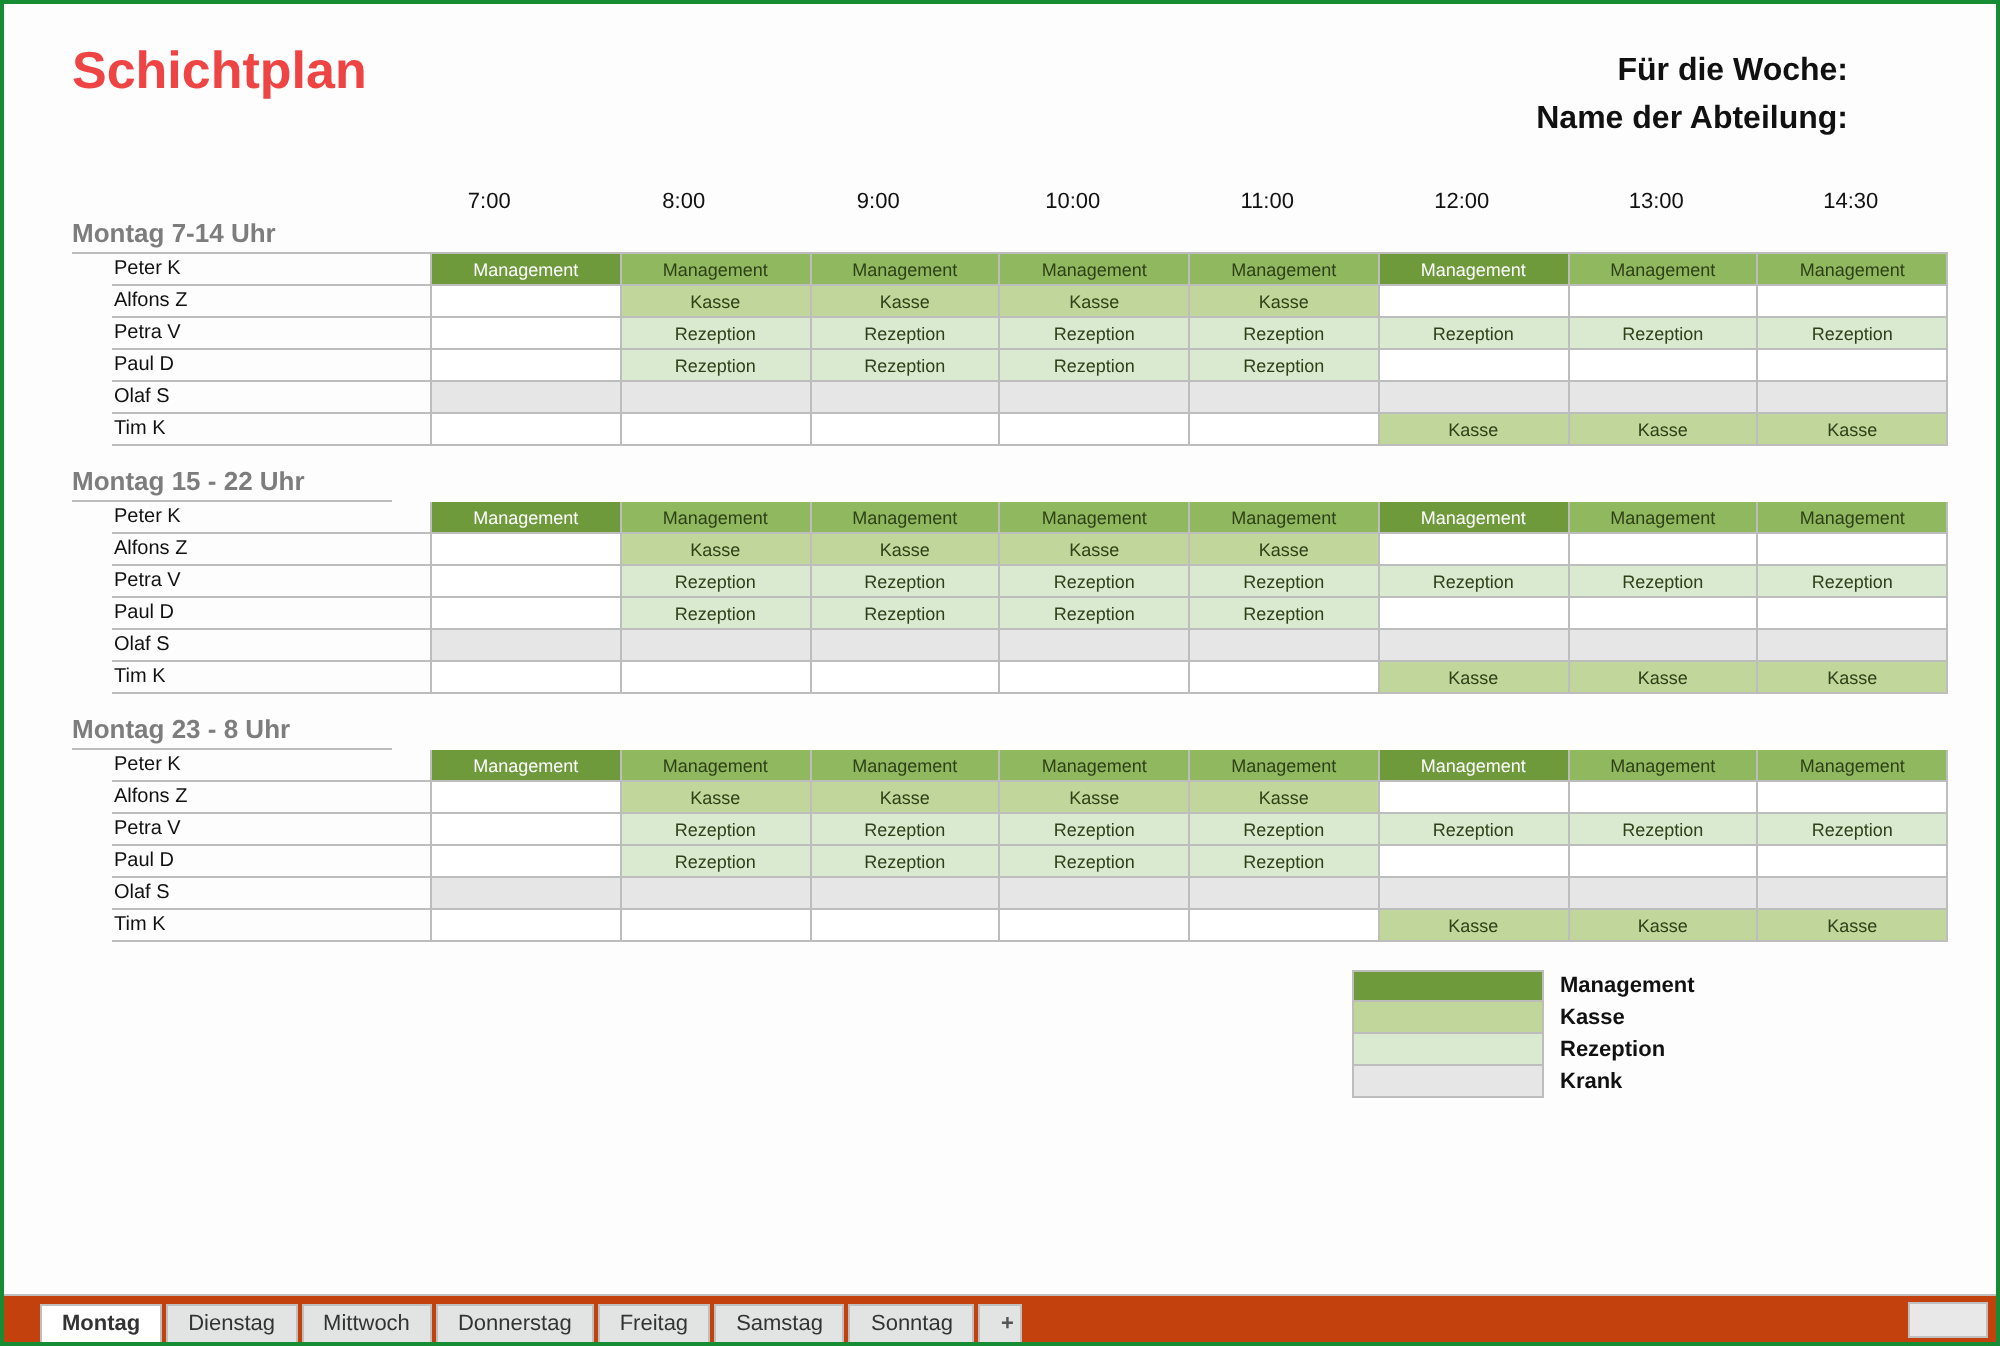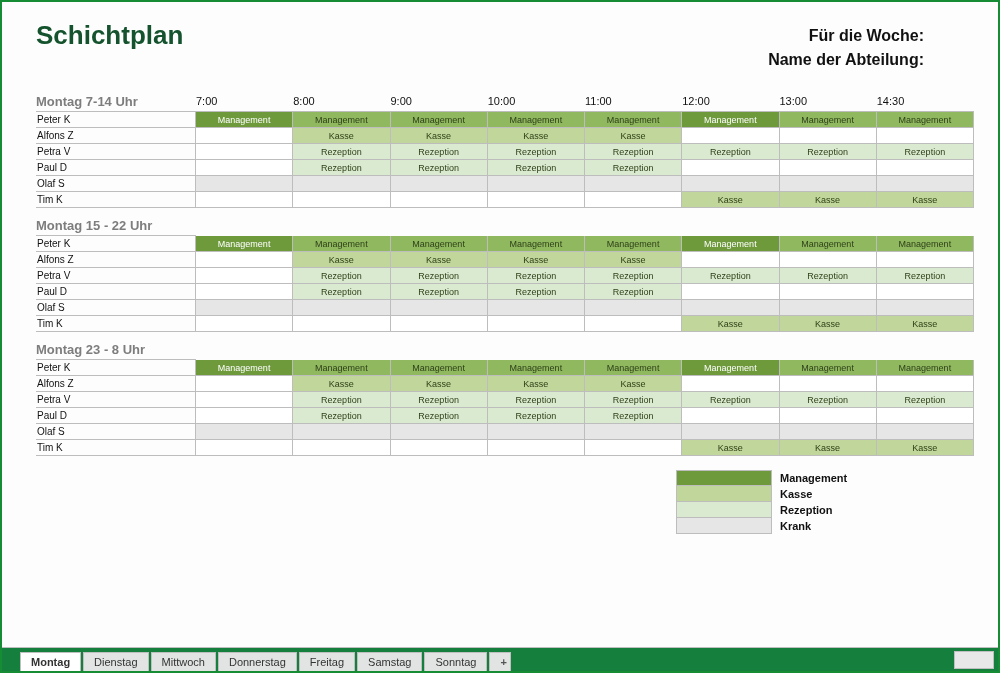--- a/index.html
+++ b/index.html
@@ -20,21 +20,21 @@
     overflow: hidden;
   }
   .header-row {
     display: flex;
     align-items: flex-start;
     margin-bottom: 10px;
   }
   .title {
     font-size: 26px;
     font-weight: bold;
-    color: #14532d;
+    color: #ef4444;
     flex: 0 0 auto;
     text-align: right;
   }
   .meta {
     margin-left: auto;
     text-align: right;
     font-size: 16px;
     font-weight: bold;
     color: #111;
     line-height: 1.5;
@@ -55,31 +55,32 @@
     width: 160px;
     border-bottom: 1px solid #bdbdbd;
     padding-bottom: 2px;
   }
   .time-header {
     display: flex;
     flex: 1 1 auto;
   }
   .time-cell {
     flex: 1 1 0;
-    text-align: left;
+    text-align: center;
     font-size: 11px;
     color: #111;
     border-bottom: 1px solid #bdbdbd;
-    padding-bottom: 4px;
+    padding-bottom: 19px;
     margin-top: 13px;
   }
   .row {
     display: flex;
     height: 16px;
     line-height: 16px;
+    margin-left: 20px;
   }
   .name {
     width: 160px;
     font-size: 10px;
     color: #111;
     border-right: 1px solid #bdbdbd;
     border-bottom: 1px solid #bdbdbd;
     padding-left: 1px;
   }
   .cells {
@@ -121,21 +122,21 @@
   .legend-row:first-child .swatch { border-top: 1px solid #bdbdbd; }
   .legend-label {
     padding-left: 8px;
     font-weight: bold;
   }
   
   .tabs {
     height: 24px;
     display: flex;
     align-items: flex-end;
-    background: #15803d;
+    background: #c2410c;
     border-top: 1px solid #bfbfbf;
     padding-left: 18px;
     font-size: 11px;
   }
   .tab {
     padding: 3px 10px;
     background: #e2e4e4;
     border: 1px solid #bfbfbf;
     border-bottom: none;
     margin-right: 2px;

